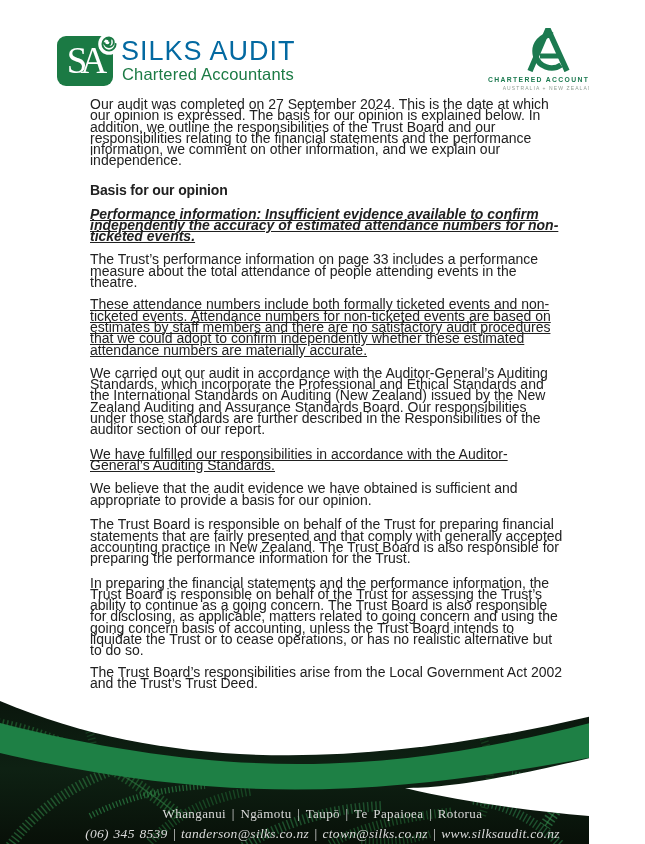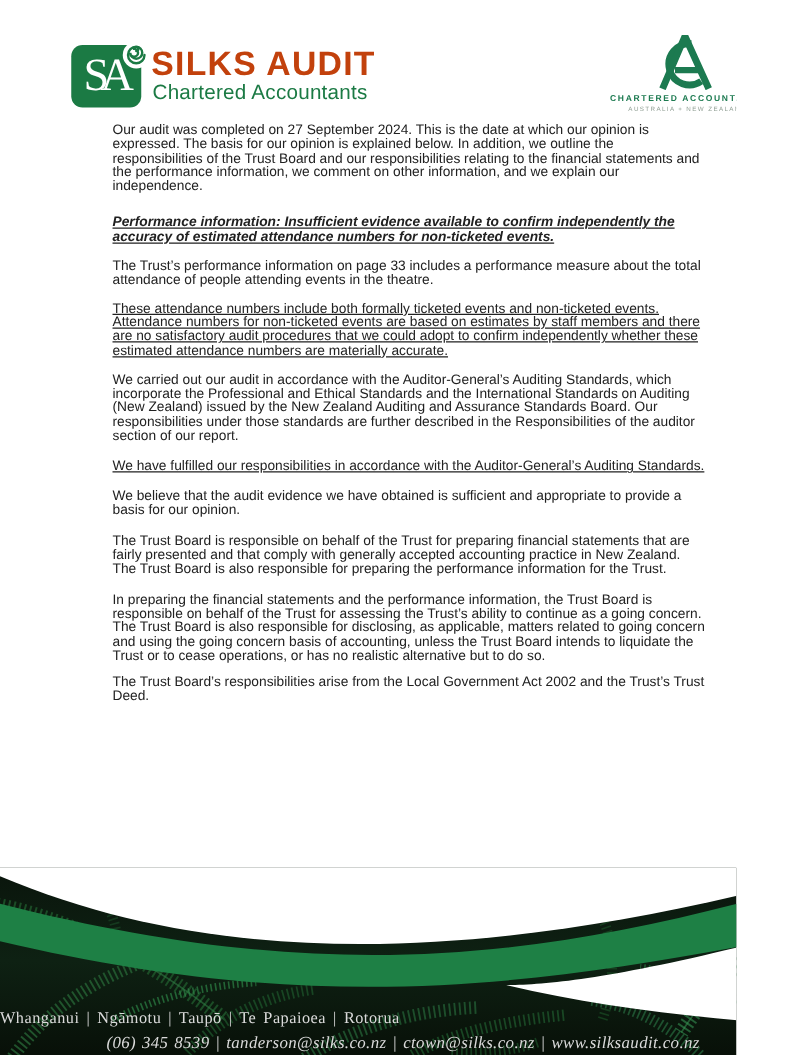--- a/index.html
+++ b/index.html
@@ -10,57 +10,57 @@
 
   
   .sa-square {
     position:absolute; left:57px; top:36px; width:56px; height:50px;
     background:#1b7a44; border-radius:9px; color:#fff;
     font-family:"Liberation Serif", serif; font-size:37px; line-height:49px;
     text-align:center; letter-spacing:-7px; padding-right:3px; box-sizing:border-box;
   }
   .koru { position:absolute; left:97px; top:32px; width:24px; height:24px; }
   .silks-name {
-    position:absolute; left:121px; top:36px; color:#c2410c;
-    font-size:27px; letter-spacing:1px; font-weight:700;
+    position:absolute; left:121px; top:36px; color:#0369a1;
+    font-size:27px; letter-spacing:1px; font-weight:400;
   }
   .silks-tagline {
     position:absolute; left:122px; top:65px; color:#1b7a44;
     font-size:16.5px; letter-spacing:0.2px;
   }
   .caanz { position:absolute; left:488px; top:28px; width:124px; text-align:center; }
   .caanz svg { display:block; margin:0 auto; }
   .caanz-line1 { margin-top:4px; font-size:6.8px; font-weight:bold; letter-spacing:1.35px; color:#1c7a50; white-space:nowrap; }
   .caanz-line2 { margin-top:2px; font-size:5px; letter-spacing:1.1px; color:#8f9e93; white-space:nowrap; }
 
   
   .body-text {
     position:absolute; left:90px; top:99px; width:476px;
-    font-size:11px; line-height:11.3px; color:#212121;
+    font-size:14px; line-height:11.3px; color:#212121;
   }
   .body-text p { margin:0 0 11.5px 0; }
   .heading { font-weight:bold; white-space:nowrap; letter-spacing:-0.15px; }
   .emphasis { font-weight:bold; font-style:italic; }
   .mb18 { margin-bottom:18px !important; }
   .mb135 { margin-bottom:13.5px !important; }
   .mb13 { margin-bottom:13px !important; }
   .mb125 { margin-bottom:12.5px !important; }
   .mb12 { margin-bottom:12px !important;text-decoration:underline; }
   .mb11 { margin-bottom:11px !important; }
   .mb10 { margin-bottom:10px !important; }
   .mb0 { margin-bottom:0 !important; }
 
   
   .page-number {
     position:absolute; top:720px; left:0; width:645px; text-align:center;
     font-size:9.5px; font-weight:bold; color:#1a1a1a;
   }
   .footer-art { position:absolute; left:0; top:694px; width:645px; height:150px; }
   .footer-locations {
-    position:absolute; top:806px; left:0; width:645px; text-align:left;
+    position:absolute; top:806px; left:0; width:645px; text-align:center;
     font-family:"Liberation Serif", serif; font-size:13px; letter-spacing:0.4px;
     color:#dadada; word-spacing:2px;
   }
   .footer-contact {
     position:absolute; top:826px; left:0; width:645px; text-align:center;
     font-family:"Liberation Serif", serif; font-size:13.5px; letter-spacing:0.3px;
     color:#dadada; word-spacing:1px;font-style:italic;
   }
 </style>
 </head>
@@ -83,20 +83,21 @@
       <path d="M27,7 A16.5,16.5 0 1 0 35,37" fill="none" stroke="#1c7a50" stroke-width="5.5"></path>
       <path d="M4,43 L22,1 L41,43" fill="none" stroke="#1c7a50" stroke-width="5.5"></path>
       <path d="M14,28 L34,28" fill="none" stroke="#1c7a50" stroke-width="5"></path>
     </svg>
     <div class="caanz-line1">CHARTERED ACCOUNTANTS</div>
     <div class="caanz-line2">AUSTRALIA + NEW ZEALAND</div>
   </div>
 
   <div class="body-text">
     <p class="mb18">Our audit was completed on 27 September 2024. This is the date at which our opinion is expressed. The basis for our opinion is explained below. In addition, we outline the responsibilities of the Trust Board and our responsibilities relating to the financial statements and the performance information, we comment on other information, and we explain our independence.</p>
+    <p class="heading mb125">Basis for our opinion</p>
     <p class="emphasis mb12">Performance information: Insufficient evidence available to confirm independently the accuracy of estimated attendance numbers for non-ticketed events.</p>
     <p class="mb11">The Trust’s performance information on page 33 includes a performance measure about the total attendance of people attending events in the theatre.</p>
     <p class="mb12">These attendance numbers include both formally ticketed events and non-ticketed events. Attendance numbers for non-ticketed events are based on estimates by staff members and there are no satisfactory audit procedures that we could adopt to confirm independently whether these estimated attendance numbers are materially accurate.</p>
     <p class="mb13">We carried out our audit in accordance with the Auditor-General’s Auditing Standards, which incorporate the Professional and Ethical Standards and the International Standards on Auditing (New Zealand) issued by the New Zealand Auditing and Assurance Standards Board. Our responsibilities under those standards are further described in the Responsibilities of the auditor section of our report.</p>
     <p class="mb12">We have fulfilled our responsibilities in accordance with the Auditor-General’s Auditing Standards.</p>
     <p class="mb135">We believe that the audit evidence we have obtained is sufficient and appropriate to provide a basis for our opinion.</p>
     <p class="mb13">The Trust Board is responsible on behalf of the Trust for preparing financial statements that are fairly presented and that comply with generally accepted accounting practice in New Zealand. The Trust Board is also responsible for preparing the performance information for the Trust.</p>
     <p class="mb10">In preparing the financial statements and the performance information, the Trust Board is responsible on behalf of the Trust for assessing the Trust’s ability to continue as a going concern. The Trust Board is also responsible for disclosing, as applicable, matters related to going concern and using the going concern basis of accounting, unless the Trust Board intends to liquidate the Trust or to cease operations, or has no realistic alternative but to do so.</p>
     <p class="mb0">The Trust Board’s responsibilities arise from the Local Government Act 2002 and the Trust’s Trust Deed.</p>
   </div>

